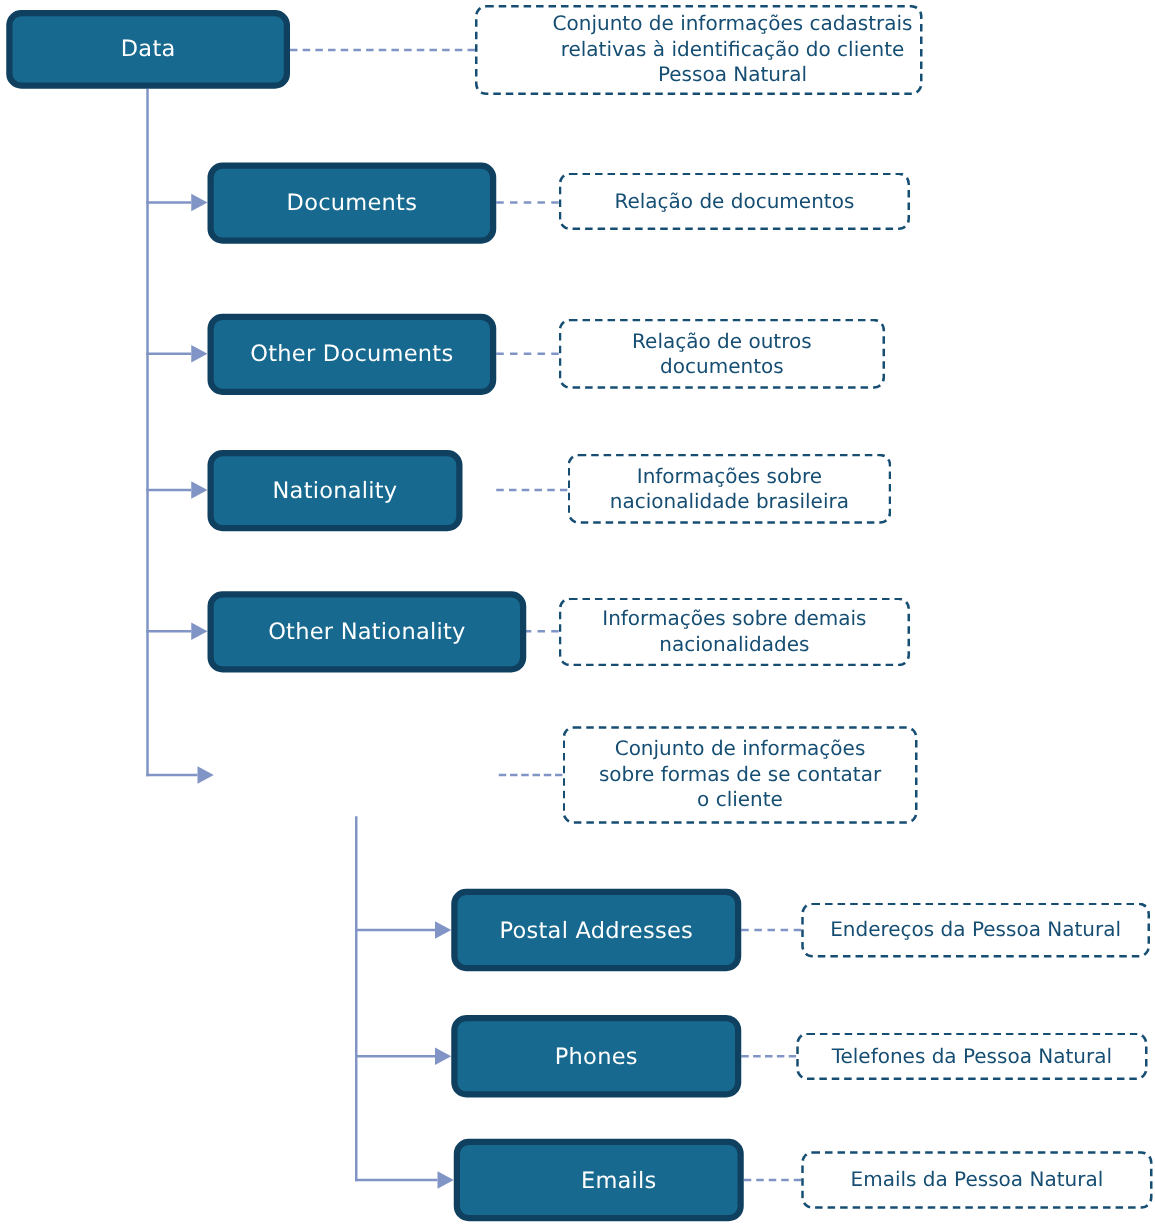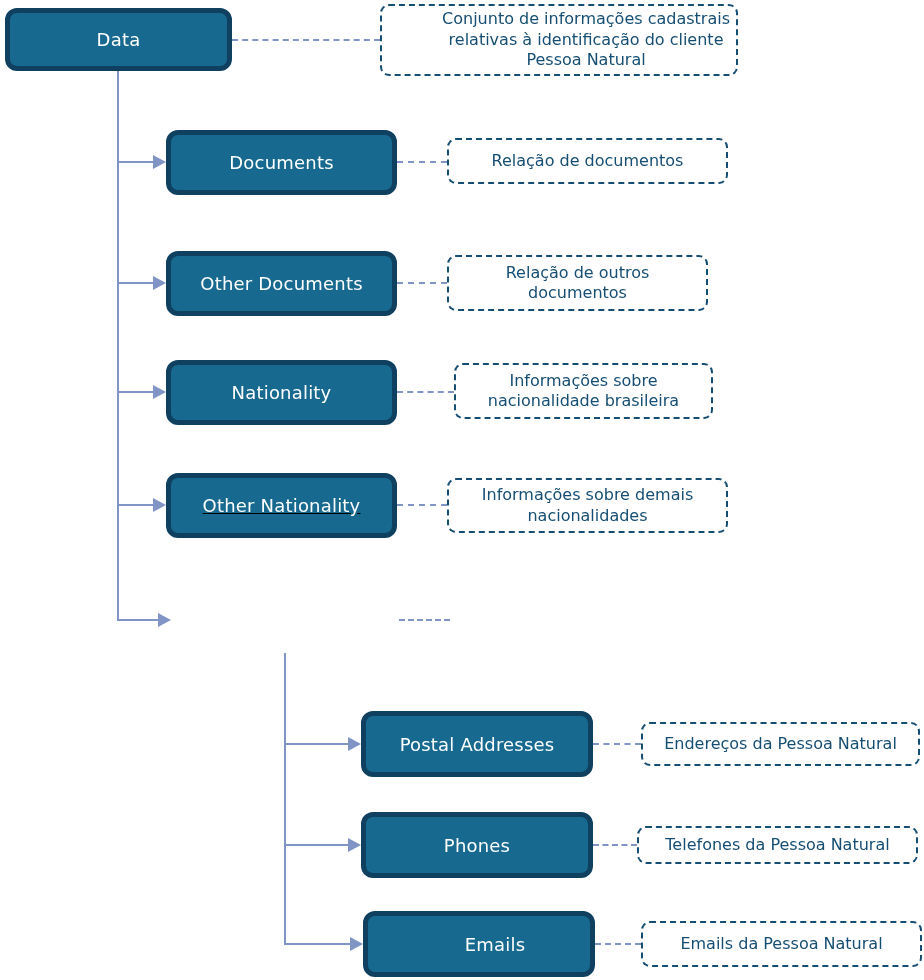--- a/index.html
+++ b/index.html
@@ -91,24 +91,24 @@
 
   <div class="node" style="left:5px;top:8px;width:227px;height:63px;">
     <span class="node-label">Data</span>
   </div>
   <div class="node" style="left:166px;top:130px;width:231px;height:65px;">
     <span class="node-label">Documents</span>
   </div>
   <div class="node" style="left:166px;top:251px;width:231px;height:65px;">
     <span class="node-label">Other Documents</span>
   </div>
-  <div class="node" style="left:166px;top:360px;width:231px;height:65px;">
+  <div class="node" style="left:166px;top:360px;width:204px;height:65px;">
     <span class="node-label">Nationality</span>
   </div>
-  <div class="node" style="left:166px;top:473px;width:231px;height:65px;text-decoration:underline;">
+  <div class="node" style="left:166px;top:473px;width:255px;height:65px;">
     <span class="node-label">Other Nationality</span>
   </div>
   <div class="node" style="left:361px;top:711px;width:232px;height:66px;">
     <span class="node-label">Postal Addresses</span>
   </div>
   <div class="node" style="left:361px;top:812px;width:232px;height:66px;">
     <span class="node-label">Phones</span>
   </div>
   <div class="node" style="left:363px;top:911px;width:232px;height:66px;padding-left:32px;">
     <span class="node-label">Emails</span>
@@ -127,20 +127,25 @@
 documentos</span>
   </div>
   <div class="annotation" style="left:454px;top:363px;width:259px;height:56px;">
     <span class="annotation-text">Informações sobre
 nacionalidade brasileira</span>
   </div>
   <div class="annotation" style="left:447px;top:478px;width:281px;height:55px;">
     <span class="annotation-text">Informações sobre demais
 nacionalidades</span>
   </div>
+  <div class="annotation" style="left:450px;top:581px;width:284px;height:78px;">
+    <span class="annotation-text">Conjunto de informações
+sobre formas de se contatar
+o cliente</span>
+  </div>
   <div class="annotation" style="left:641px;top:722px;width:279px;height:44px;">
     <span class="annotation-text">Endereços da Pessoa Natural</span>
   </div>
   <div class="annotation" style="left:637px;top:826px;width:281px;height:38px;">
     <span class="annotation-text">Telefones da Pessoa Natural</span>
   </div>
   <div class="annotation" style="left:641px;top:921px;width:281px;height:46px;">
     <span class="annotation-text">Emails da Pessoa Natural</span>
   </div>
 

